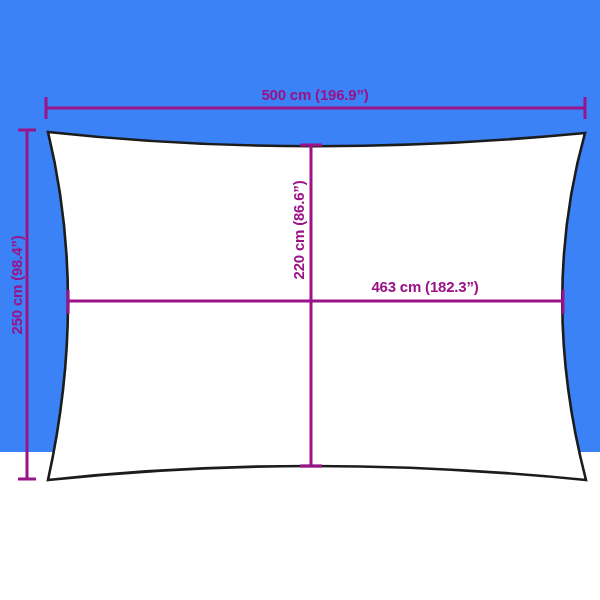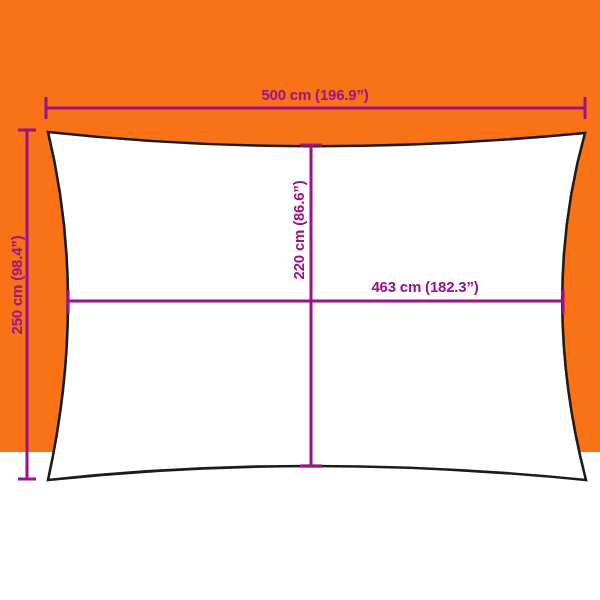--- a/index.html
+++ b/index.html
@@ -8,21 +8,21 @@
     width: 600px;
     height: 600px;
     background: #ffffff;
     overflow: hidden;
     font-family: "Liberation Sans", sans-serif;
   }
   .diagram-canvas {
     position: relative;
     width: 600px;
     height: 452px;
-    background: #f97316;
+    background: #3b82f6;
   }
   svg { display: block; }
   .dim-label {
     font-family: "Liberation Sans", sans-serif;
     font-weight: 700;
     font-size: 15px;
     letter-spacing: -0.2px;
   }
 </style>
 </head>

